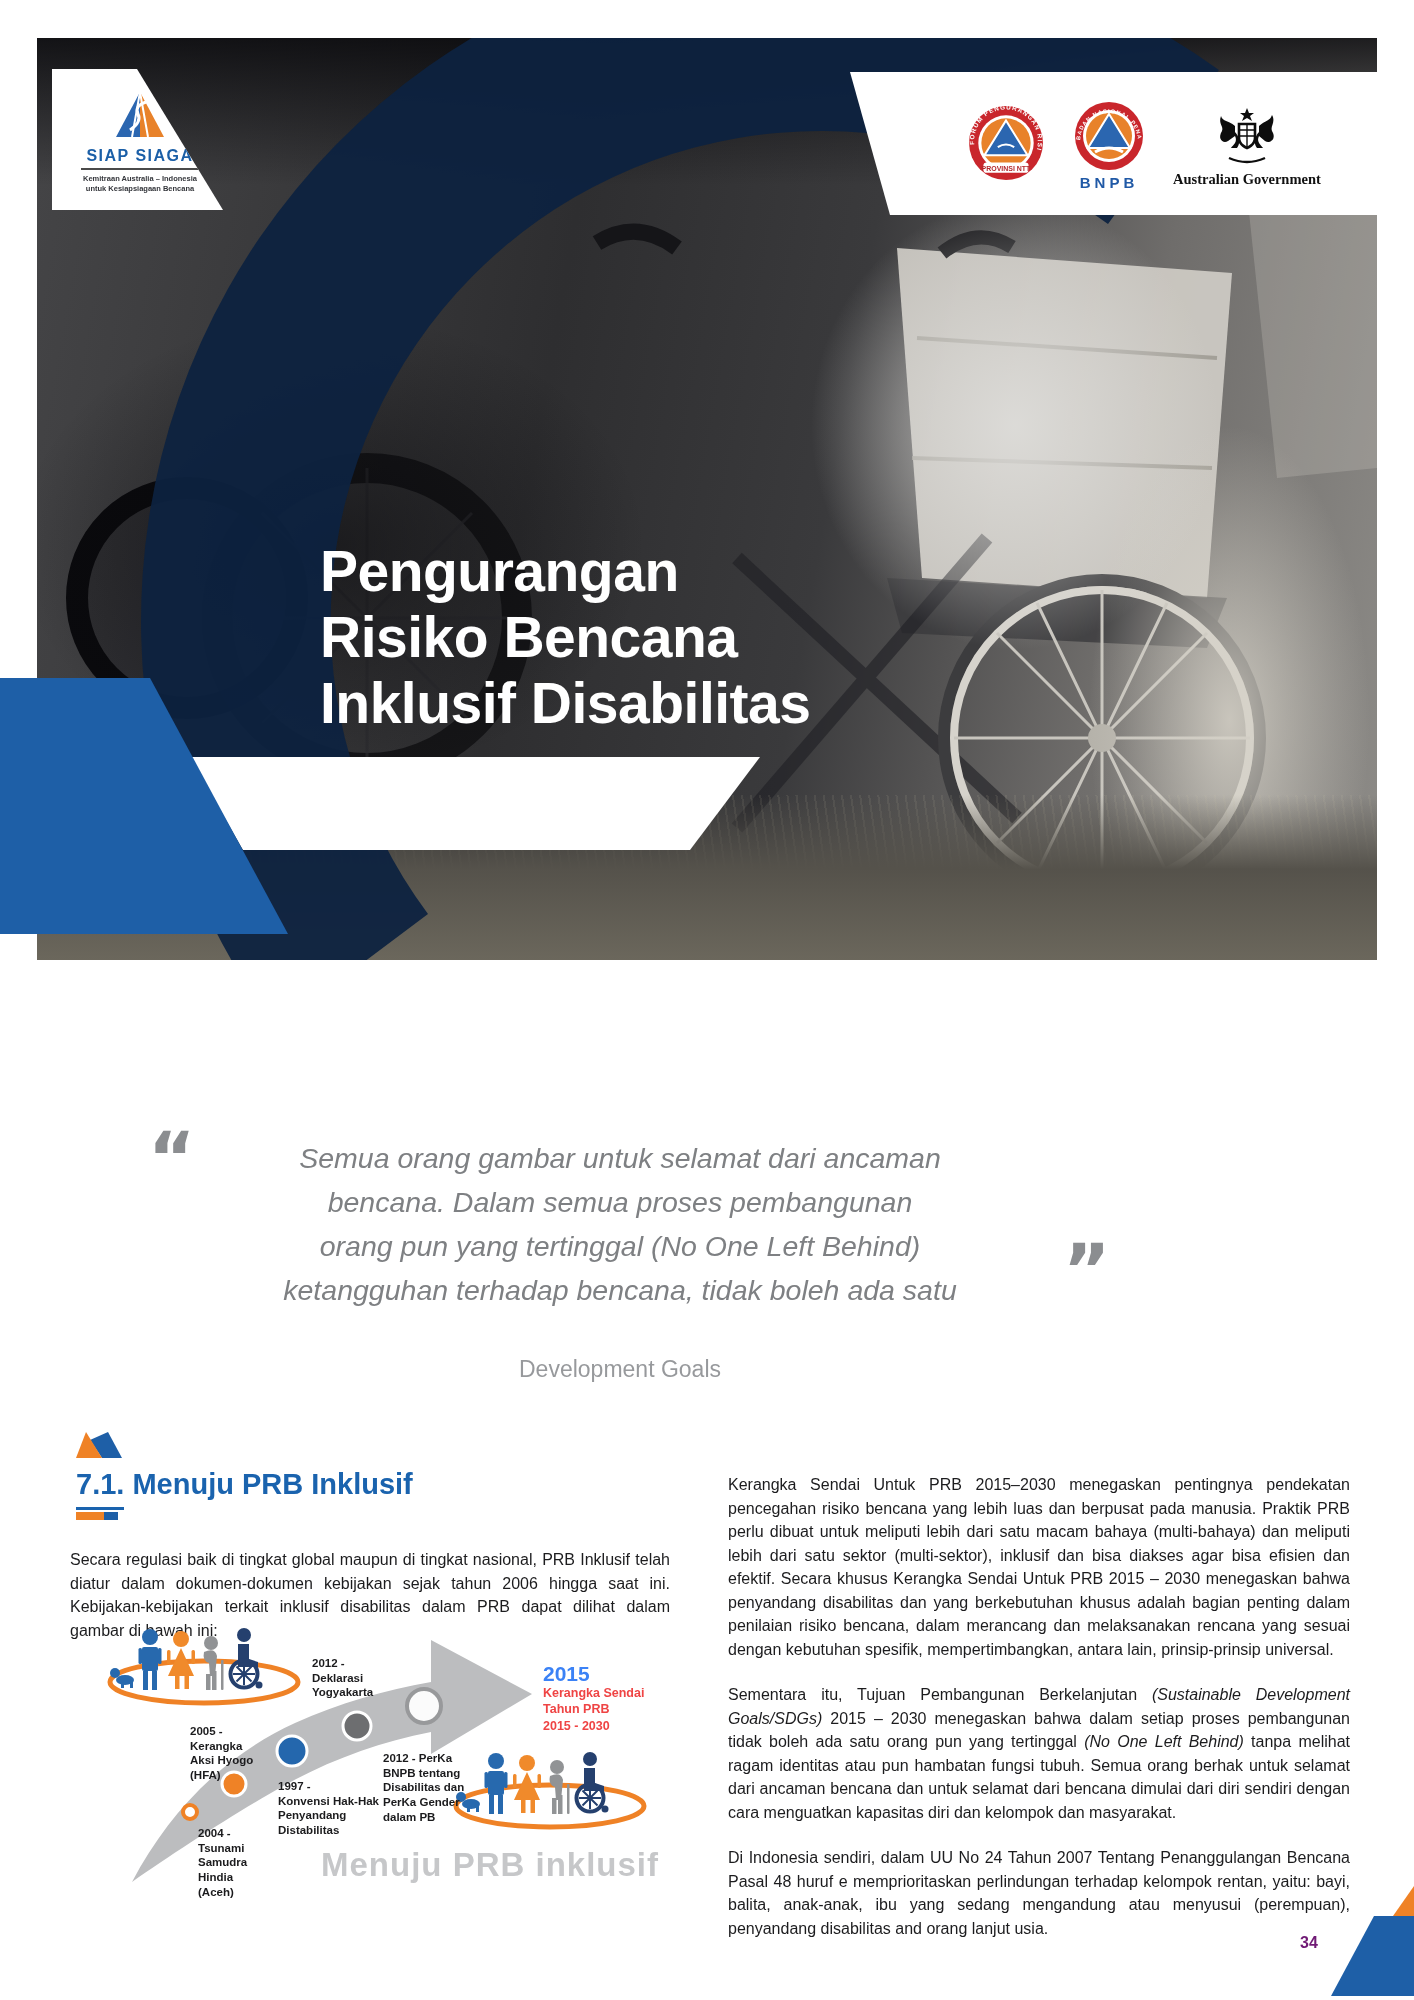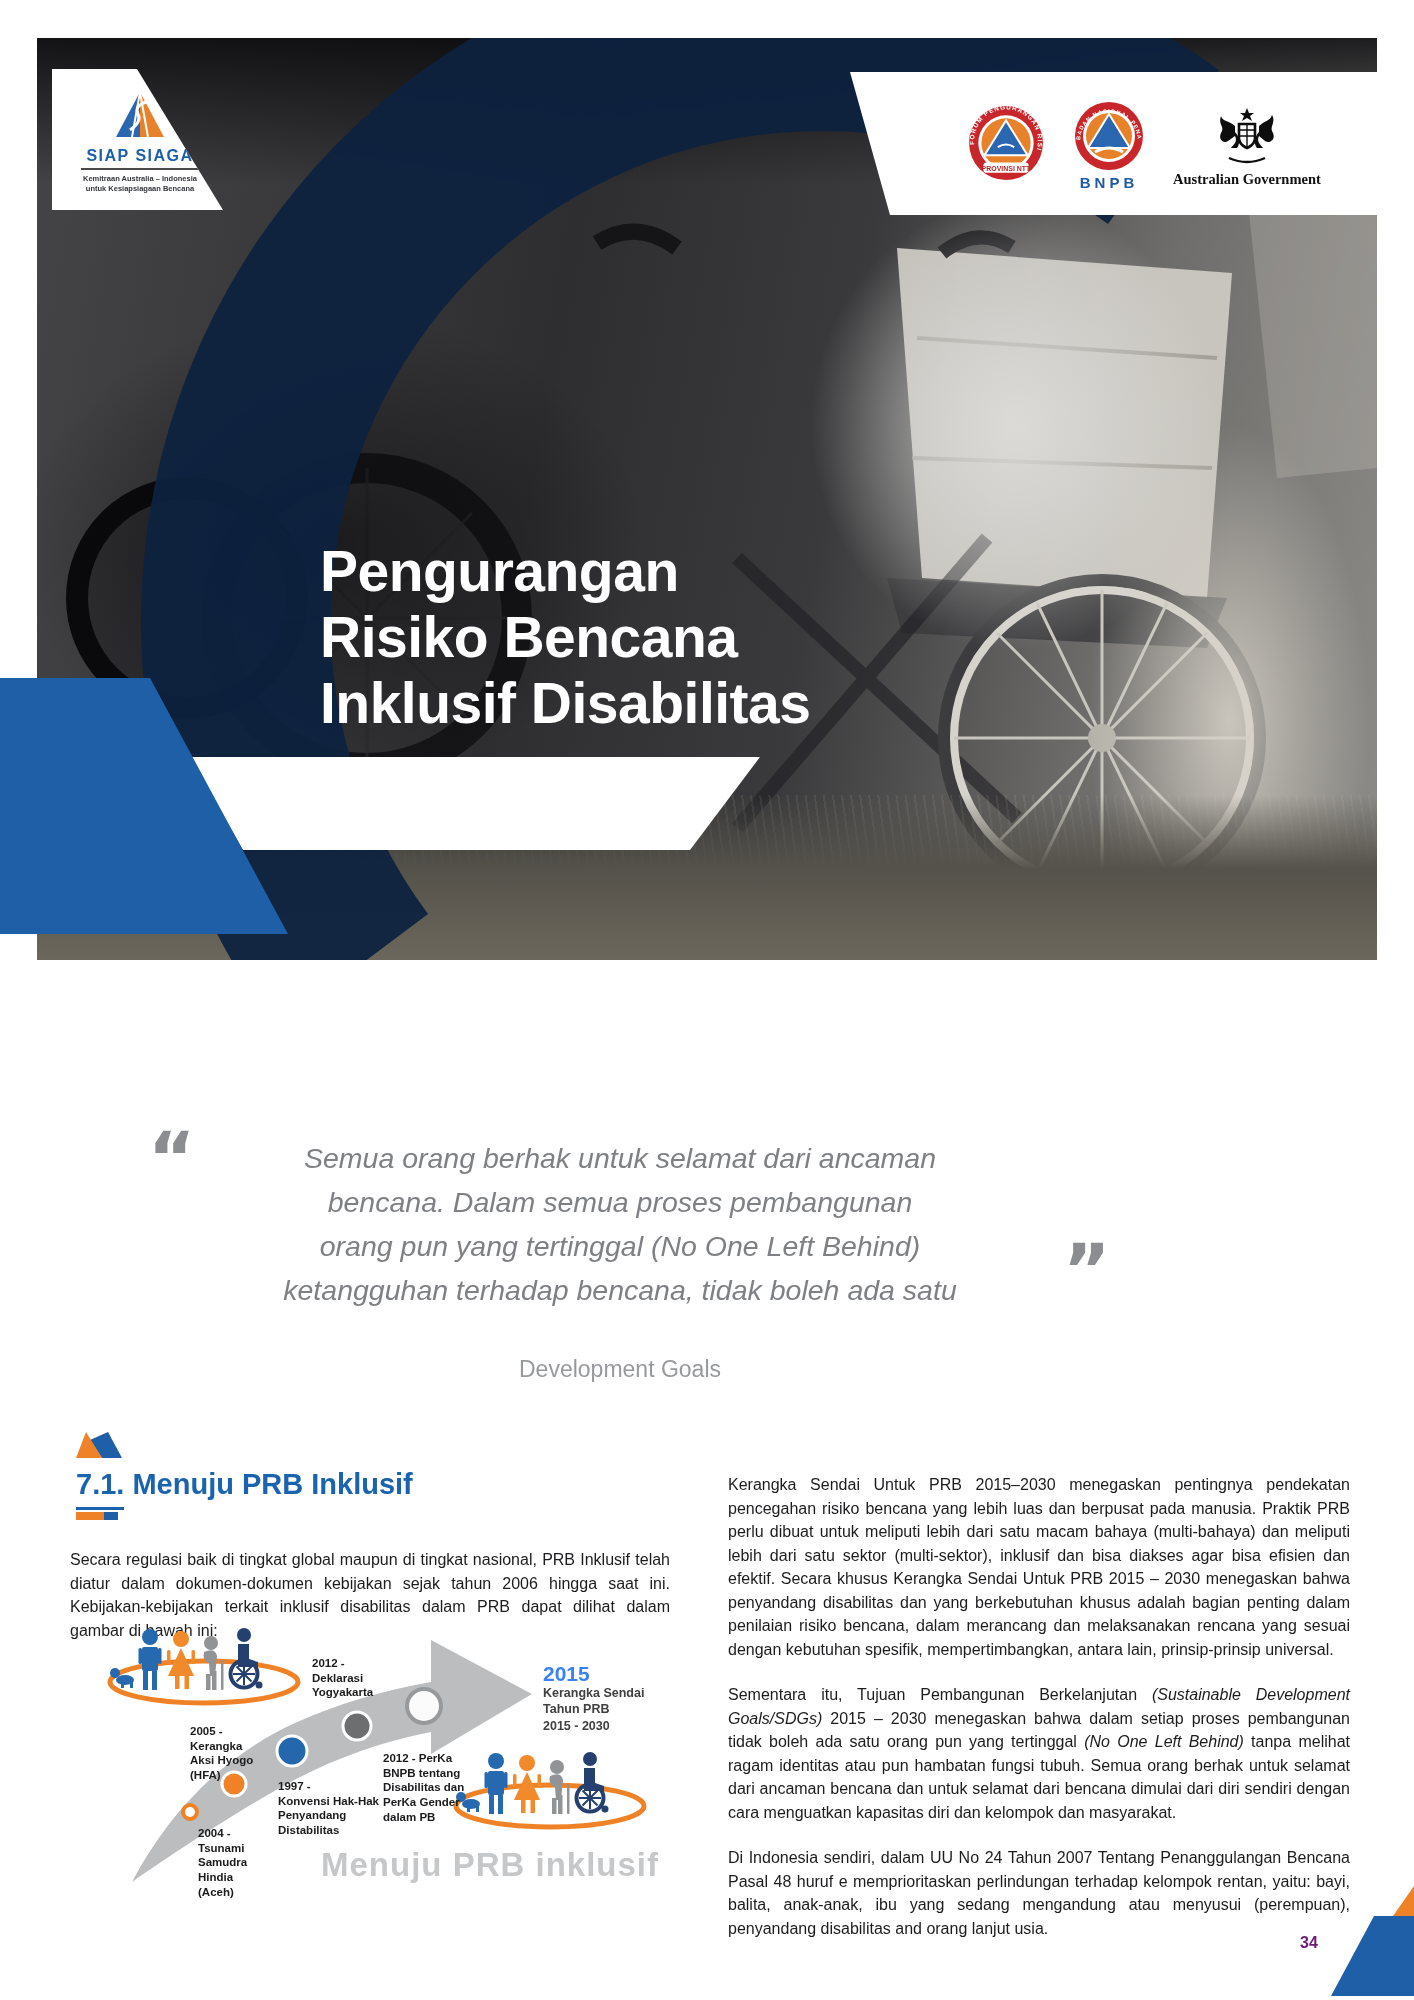--- a/index.html
+++ b/index.html
@@ -69,21 +69,21 @@
   .s71-bar .b{display:inline-block;width:14px;height:8px;background:#1e5fa7;}
   .bodytext{font-size:16px;line-height:23.5px;color:#1c1c1e;text-align:justify;}
   .intro{position:absolute;left:70px;top:1548px;width:600px;margin:0;}
 
   
   .timeline{position:absolute;left:40px;top:1620px;width:660px;height:290px;}
   .timeline svg{position:absolute;inset:0;}
   .tl-label{position:absolute;font-size:11.5px;font-weight:bold;color:#1b1b1d;line-height:1.28;white-space:pre-line;}
   .tl-2015{position:absolute;left:503px;top:42px;}
   .tl-2015 .yr{font-size:21px;font-weight:bold;color:#3b82f6;line-height:1.1;}
-  .tl-2015 .ln{font-size:12.5px;font-weight:bold;color:#404040;line-height:1.3;}
+  .tl-2015 .ln{font-size:12.5px;font-weight:bold;color:#ef4444;line-height:1.3;}
   .tl-caption{position:absolute;left:250px;top:226px;width:400px;text-align:center;
     font-size:33px;font-weight:bold;color:#c6c7c9;letter-spacing:1px;}
 
   
   .rightcol{position:absolute;left:728px;top:1473px;width:622px;}
   .rightcol p{margin:0 0 22px;}
   .it{font-style:italic;}
 
   
   .pagenum{position:absolute;left:1300px;top:1934px;width:36px;text-align:left;
@@ -203,21 +203,21 @@
     </h1>
 
     <div class="subtitle-band"></div>
   </section>
 
   <div class="blue-paral"></div>
 
   <section>
     <div class="qmark qopen">“</div>
     <div class="qtext">
-      <div>Semua orang berhak untuk selamat dari ancaman</div>
+      <div>Semua orang gambar untuk selamat dari ancaman</div>
       <div>bencana. Dalam semua proses pembangunan</div>
       <div>orang pun yang tertinggal (No One Left Behind)</div>
       <div>ketangguhan terhadap bencana, tidak boleh ada satu</div>
     </div>
     <div class="qmark qclose">”</div>
     <div class="attr">
       <div>Development Goals</div>
     </div>
   </section>
 

